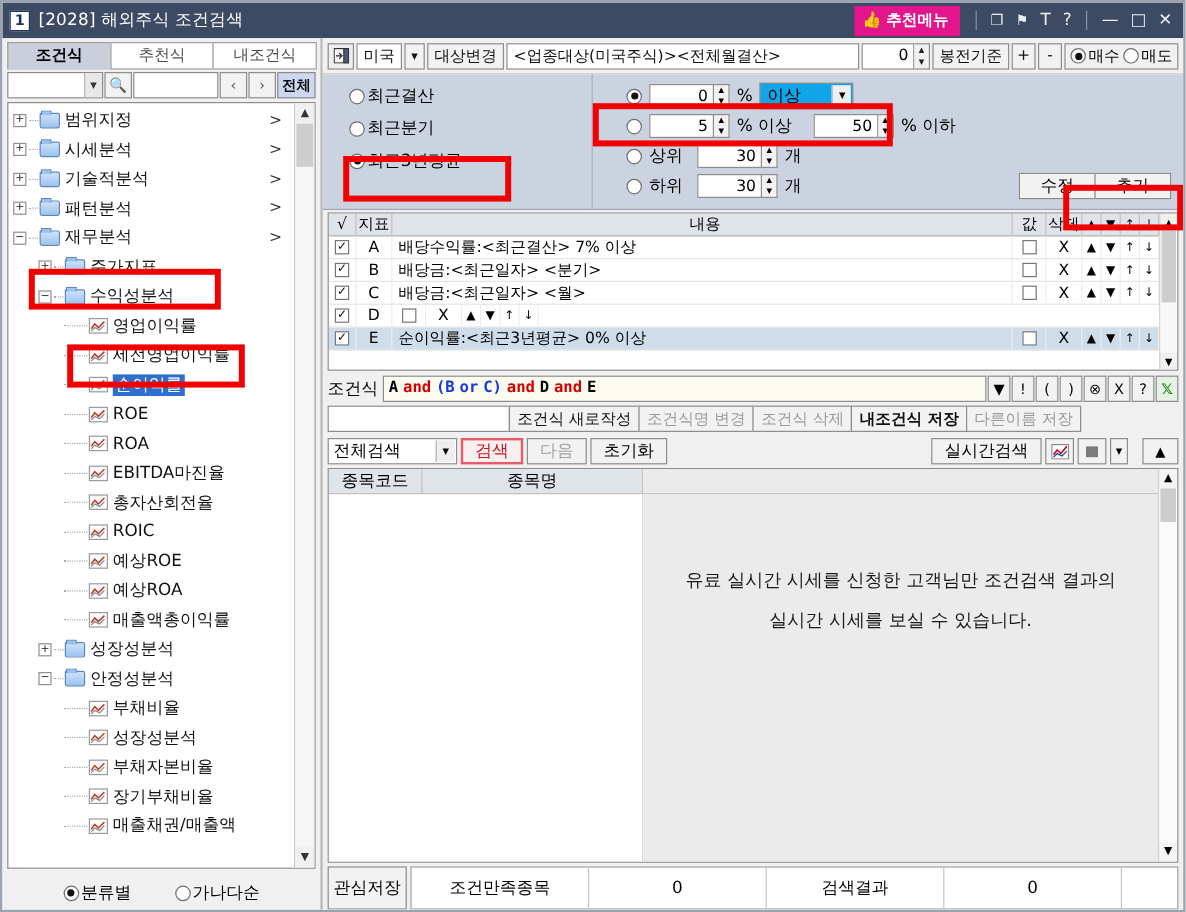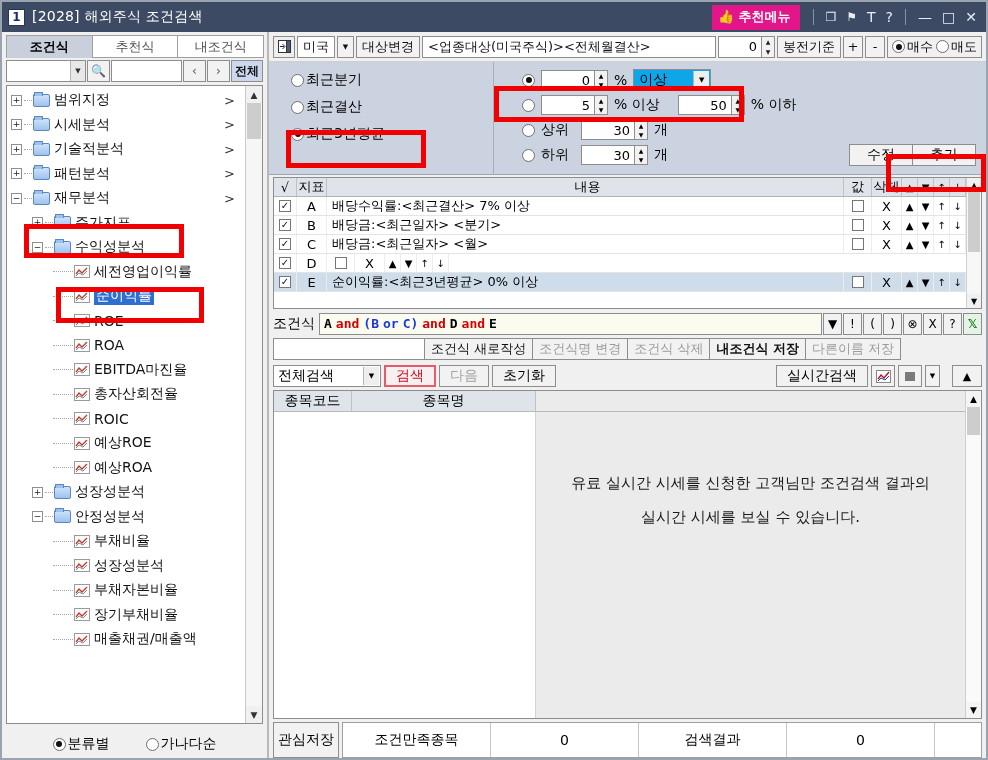--- a/index.html
+++ b/index.html
@@ -541,20 +541,31 @@
             </div>
             <div class="tnode">
               <span class="ind" style="width: 42px;"></span>
               <span class="dots" style="width: 20px;"></span>
               <span class="leaficon">
                 <svg width="14" height="11" viewBox="0 0 14 11">
                   <polyline points="1,8 4,4 7,7 12,2" fill="none" stroke="#c0392b" stroke-width="1.3"></polyline>
                   <polyline points="1,10 4,7 8,9 12,5" fill="none" stroke="#7f8c8d" stroke-width="1"></polyline>
                 </svg>
               </span>
+              <span class="tlabel">영업이익률</span>
+            </div>
+            <div class="tnode">
+              <span class="ind" style="width: 42px;"></span>
+              <span class="dots" style="width: 20px;"></span>
+              <span class="leaficon">
+                <svg width="14" height="11" viewBox="0 0 14 11">
+                  <polyline points="1,8 4,4 7,7 12,2" fill="none" stroke="#c0392b" stroke-width="1.3"></polyline>
+                  <polyline points="1,10 4,7 8,9 12,5" fill="none" stroke="#7f8c8d" stroke-width="1"></polyline>
+                </svg>
+              </span>
               <span class="tlabel">세전영업이익률</span>
             </div>
             <div class="tnode">
               <span class="ind" style="width: 42px;"></span>
               <span class="dots" style="width: 20px;"></span>
               <span class="leaficon">
                 <svg width="14" height="11" viewBox="0 0 14 11">
                   <polyline points="1,8 4,4 7,7 12,2" fill="none" stroke="#c0392b" stroke-width="1.3"></polyline>
                   <polyline points="1,10 4,7 8,9 12,5" fill="none" stroke="#7f8c8d" stroke-width="1"></polyline>
                 </svg>
@@ -630,20 +641,31 @@
             <div class="tnode">
               <span class="ind" style="width: 42px;"></span>
               <span class="dots" style="width: 20px;"></span>
               <span class="leaficon">
                 <svg width="14" height="11" viewBox="0 0 14 11">
                   <polyline points="1,8 4,4 7,7 12,2" fill="none" stroke="#c0392b" stroke-width="1.3"></polyline>
                   <polyline points="1,10 4,7 8,9 12,5" fill="none" stroke="#7f8c8d" stroke-width="1"></polyline>
                 </svg>
               </span>
               <span class="tlabel">예상ROA</span>
+            </div>
+            <div class="tnode">
+              <span class="ind" style="width: 42px;"></span>
+              <span class="dots" style="width: 20px;"></span>
+              <span class="leaficon">
+                <svg width="14" height="11" viewBox="0 0 14 11">
+                  <polyline points="1,8 4,4 7,7 12,2" fill="none" stroke="#c0392b" stroke-width="1.3"></polyline>
+                  <polyline points="1,10 4,7 8,9 12,5" fill="none" stroke="#7f8c8d" stroke-width="1"></polyline>
+                </svg>
+              </span>
+              <span class="tlabel">매출액총이익률</span>
             </div>
             <div class="tnode">
               <span class="ind" style="width: 21px;"></span>
               <span class="exp">+</span>
               <span class="dots"></span>
               <span class="folder"></span>
               <span class="tlabel">성장성분석</span>
             </div>
             <div class="tnode">
               <span class="ind" style="width: 21px;"></span>
@@ -764,25 +786,25 @@
               <span class="radio"></span>
               <span>매도</span>
             </div>
           </div>
       </div>
 
       <div class="optpanel">
         <div class="optleft" id="periodopts">
             <div class="rdo">
               <span class="radio"></span>
-              <span>최근분기</span>
+              <span>최근결산</span>
             </div>
             <div class="rdo">
               <span class="radio"></span>
-              <span>최근결산</span>
+              <span>최근분기</span>
             </div>
             <div class="rdo">
               <span class="radio on"></span>
               <span>최근3년평균</span>
             </div>
           </div>
         <div class="optright">
 
           <div class="optline">
             <span class="radio on"></span>

